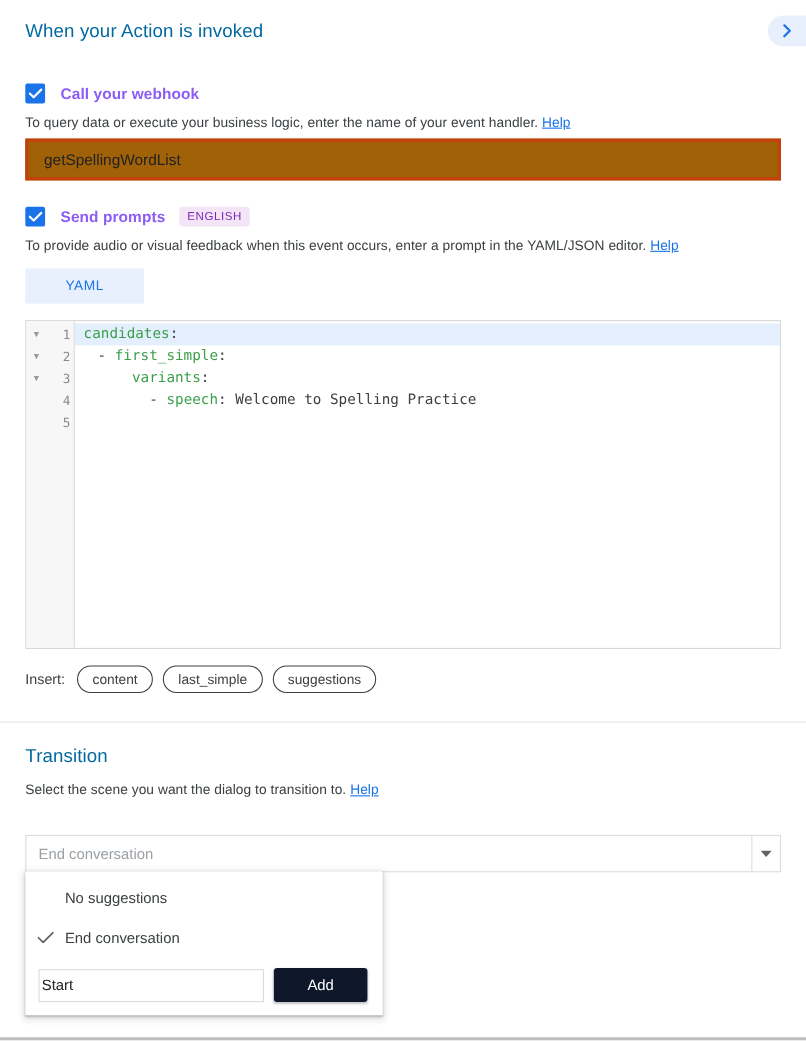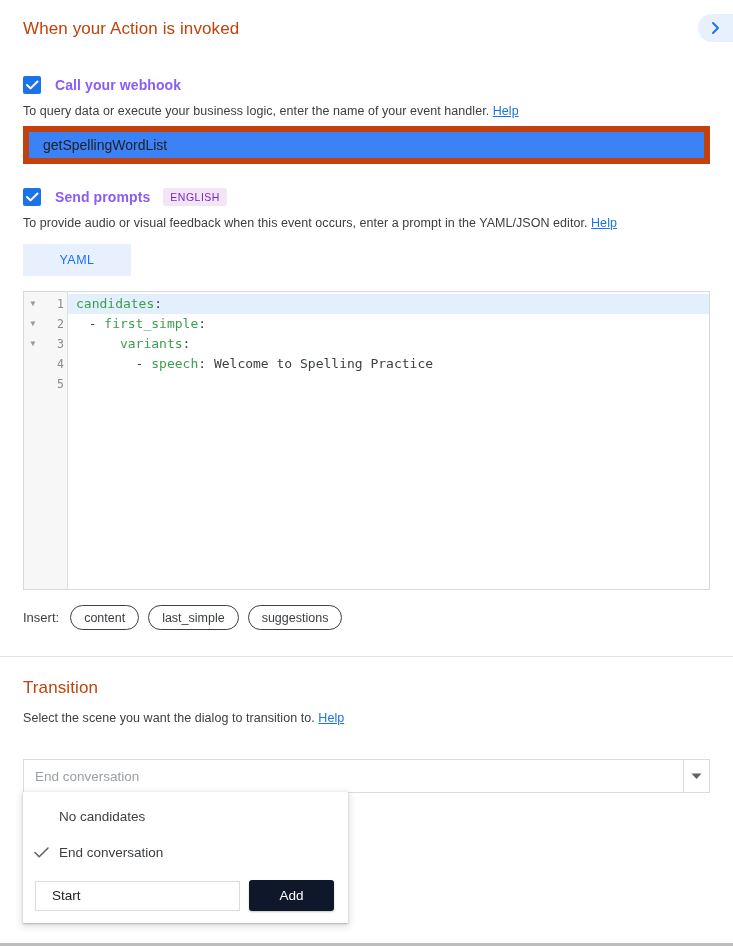--- a/index.html
+++ b/index.html
@@ -9,21 +9,21 @@
     background: #ffffff;
     font-family: "Liberation Sans", sans-serif;
     color: #202124;
     overflow: hidden;
   }
   .page { position: relative; width: 733px; height: 946px; background:#fff; }
 
   
   .section-title {
     position: absolute; left: 23px; top: 19px;
-    font-size: 17px; color: #c2410c; letter-spacing: .1px;
+    font-size: 17px; color: #0369a1; letter-spacing: .1px;
   }
   .next-pill {
     position: absolute; right: 0; top: 14px;
     width: 35px; height: 28px;
     background: #e8f0fe;
     border-radius: 14px 0 0 14px;
     display: flex; align-items: center; justify-content: center;
     cursor: pointer;
   }
   .next-pill svg { display:block; }
@@ -50,21 +50,21 @@
 
   .helper {
     position: absolute; left: 23px;
     font-size: 12.5px; color: #3c4043; letter-spacing: .05px;
   }
   .help-link { color: #1a73e8; text-decoration: underline; cursor: pointer; }
 
   
   .text-field {
     position: absolute;
-    border: 6px solid #c2410c; background: #3b82f6;
+    border: 3px solid #c2410c; background: #a16207;
     display: flex; align-items: center;
     font-size: 14px; color: #202124; padding-left: 14px;
     cursor: text;
   }
 
   
   .tabs { position: absolute; left: 23px; top: 244px; display: flex; }
   .tab {
     height: 32px; display:flex; align-items:center; justify-content:center;
     font-size: 12.5px; letter-spacing: .5px; cursor: pointer;
@@ -139,21 +139,21 @@
   }
   .menu-item .tick { width: 36px; display:flex; align-items:center; justify-content:center; flex:none; }
   .menu-item .mtext { padding-left: 0; }
   .menu-item.no-tick .mtext { padding-left: 36px; }
   .menu-add-row {
     position: absolute; left: 12px; top: 88px;
     display: flex; align-items: center;
   }
   .menu-input {
     width: 205px; height: 30px; border: 1px solid #dadce0; background: #fff;
-    display: flex; align-items: center; padding-left: 16px;
+    display: flex; align-items: center; padding-left: 2px;
     font-size: 13.5px; color: #202124; cursor: text;
   }
   .add-btn {
     margin-left: 9px; width: 85px; height: 31px;
     background: #0f172a; color: #fff; border-radius: 3px;
     display: flex; align-items: center; justify-content: center;
     font-size: 13.5px; cursor: pointer;
     box-shadow: 0 1px 2px rgba(60,64,67,.3);
   }
 
@@ -263,21 +263,21 @@
     <span class="select-value">End conversation</span>
     <span class="select-arrow">
       <svg width="11" height="7" viewBox="0 0 11 7">
         <path d="M0.5 0.5 L5.5 6 L10.5 0.5 Z" fill="#5f6368"></path>
       </svg>
     </span>
   </div>
 
   <div class="menu">
     <div class="menu-item no-tick" style="margin-top:6px;">
-      <span class="mtext">No candidates</span>
+      <span class="mtext">No suggestions</span>
     </div>
     <div class="menu-item">
       <span class="tick">
         <svg width="15" height="11" viewBox="0 0 15 11">
           <path d="M1 5.5 L5.2 9.7 L14 1" fill="none" stroke="#5f6368" stroke-width="1.6" stroke-linecap="round" stroke-linejoin="round"></path>
         </svg>
       </span>
       <span class="mtext">End conversation</span>
     </div>
     <div class="menu-add-row">

